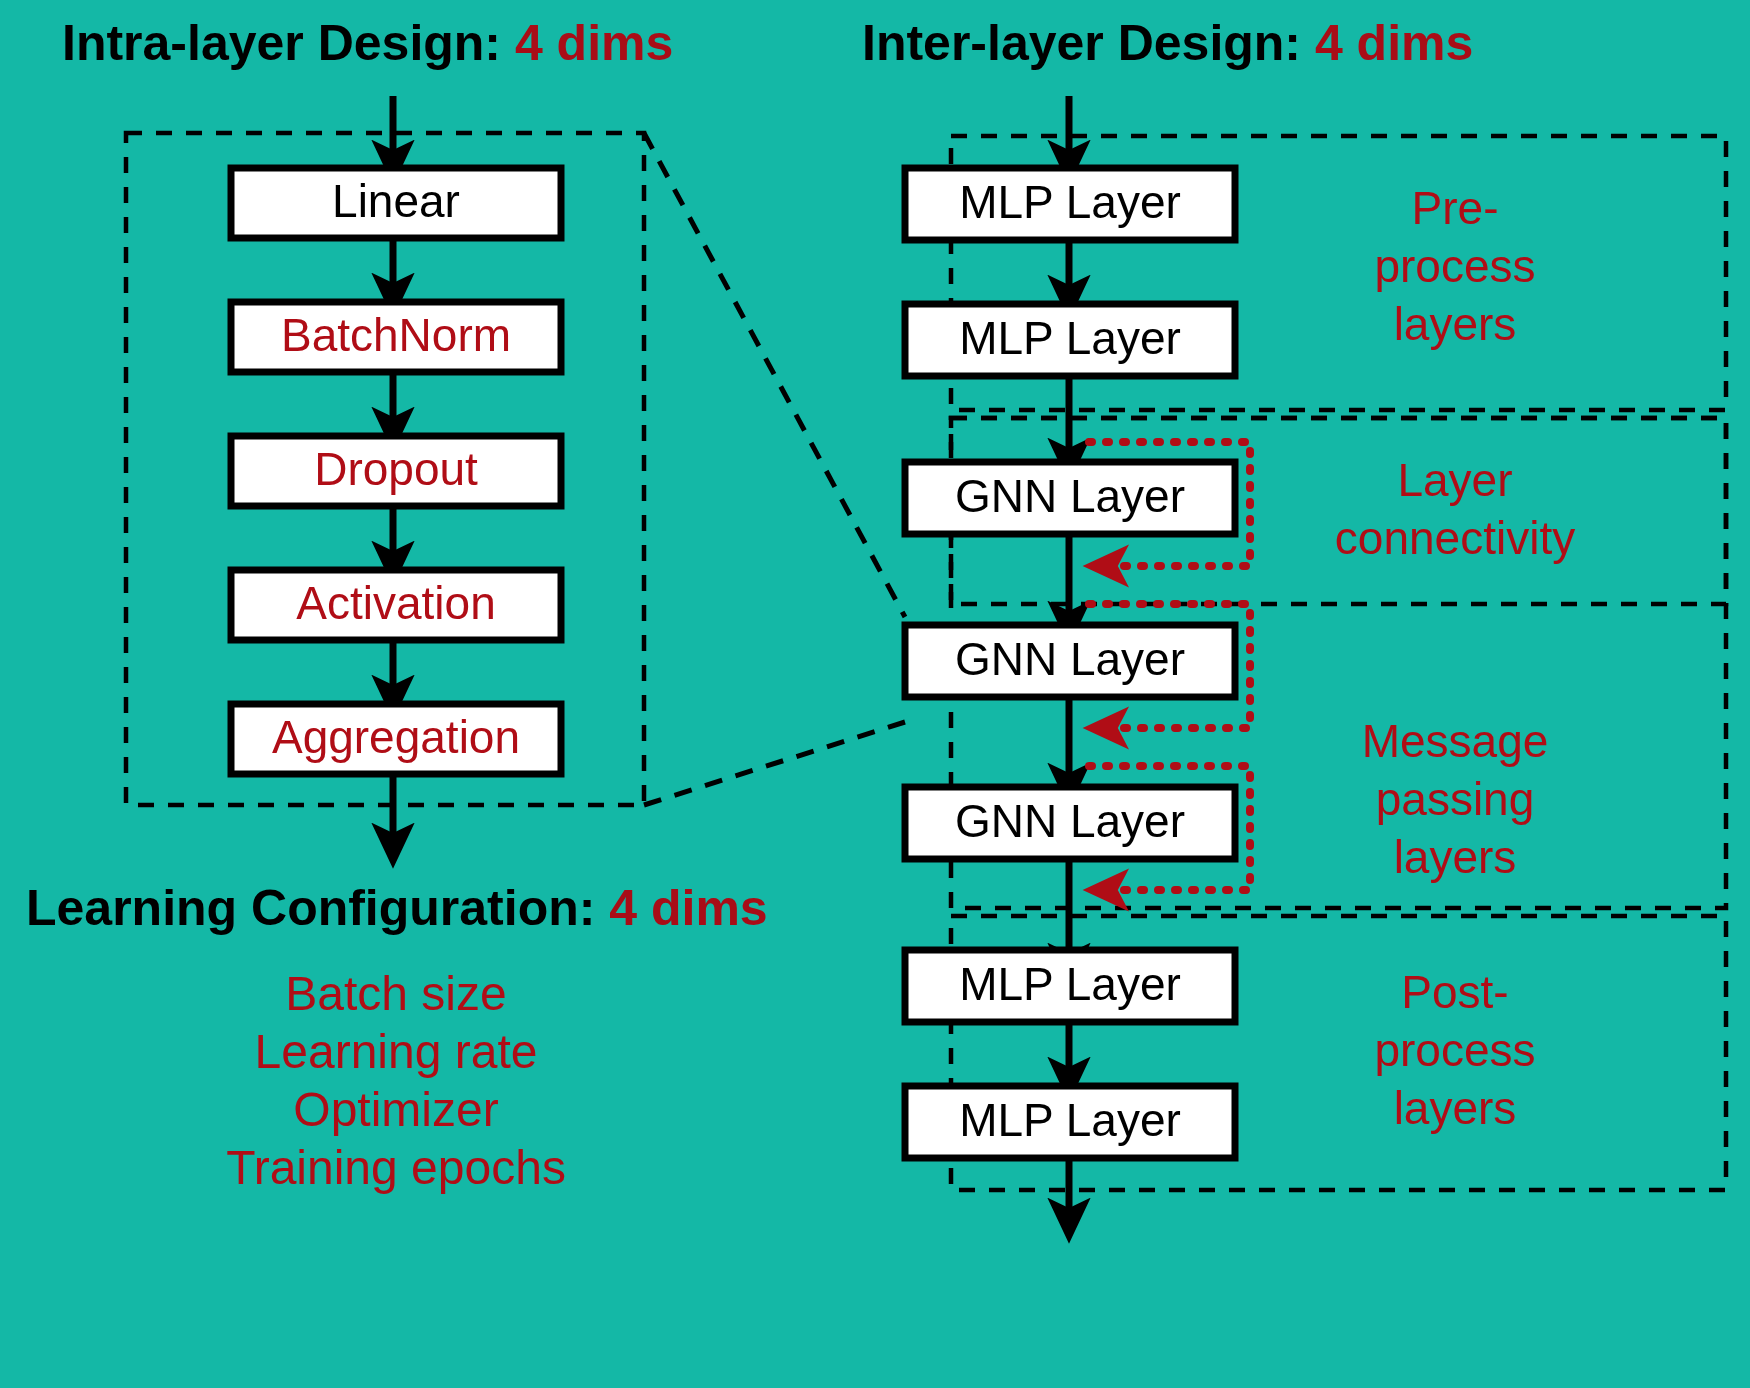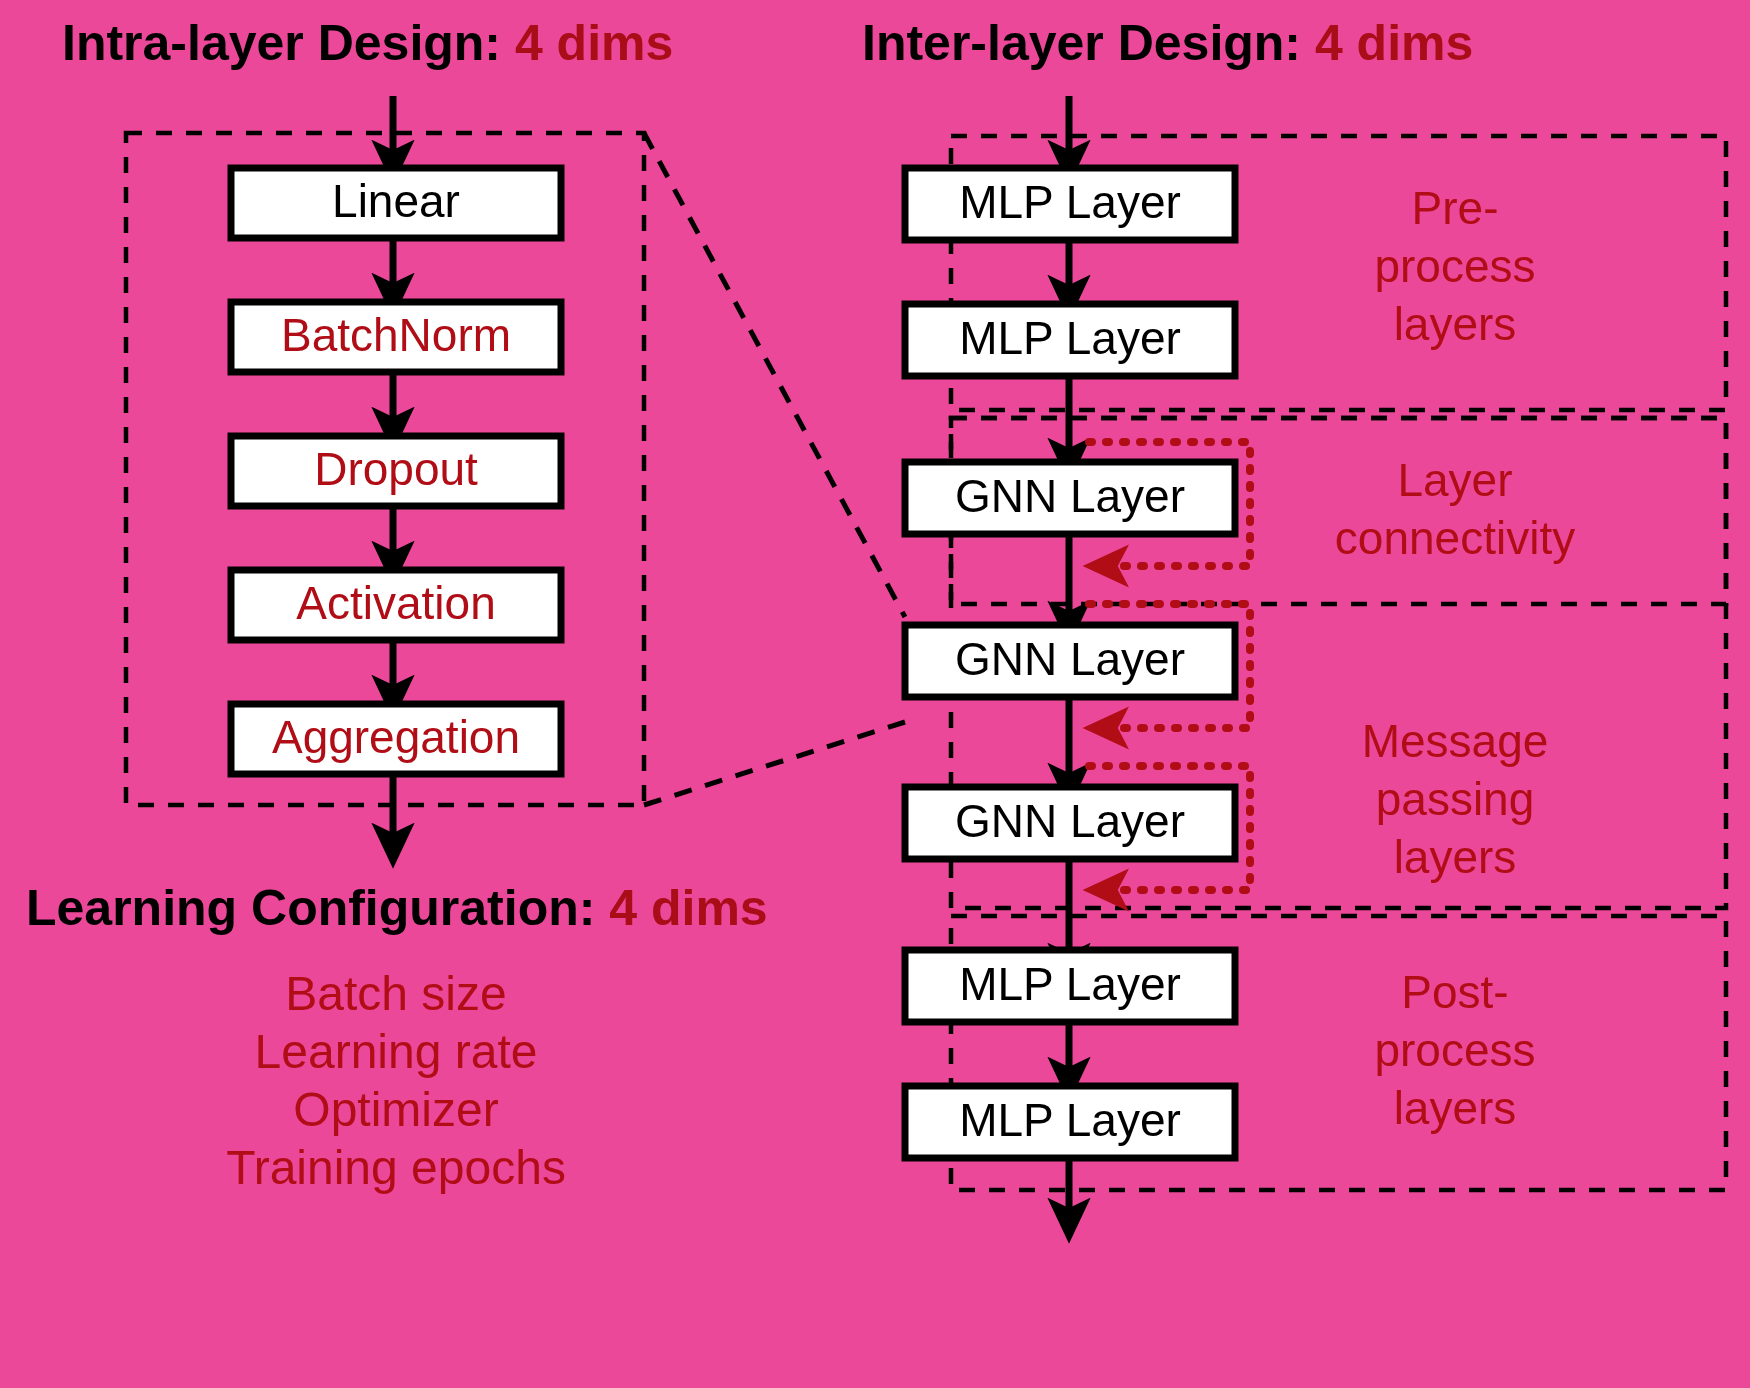--- a/index.html
+++ b/index.html
@@ -10,21 +10,21 @@
   body {
     width: 1750px;
     height: 1388px;
     font-family: "Liberation Sans", sans-serif;
     overflow: hidden;
   }
   #diagram-root {
     position: relative;
     width: 1750px;
     height: 1388px;
-    background: #ec4899;
+    background: #14b8a6;
   }
   svg#diagram {
     display: block;
     width: 1750px;
     height: 1388px;
   }
   .heading-text {
     font-family: "Liberation Sans", sans-serif;
     font-weight: bold;
     font-size: 50px;

